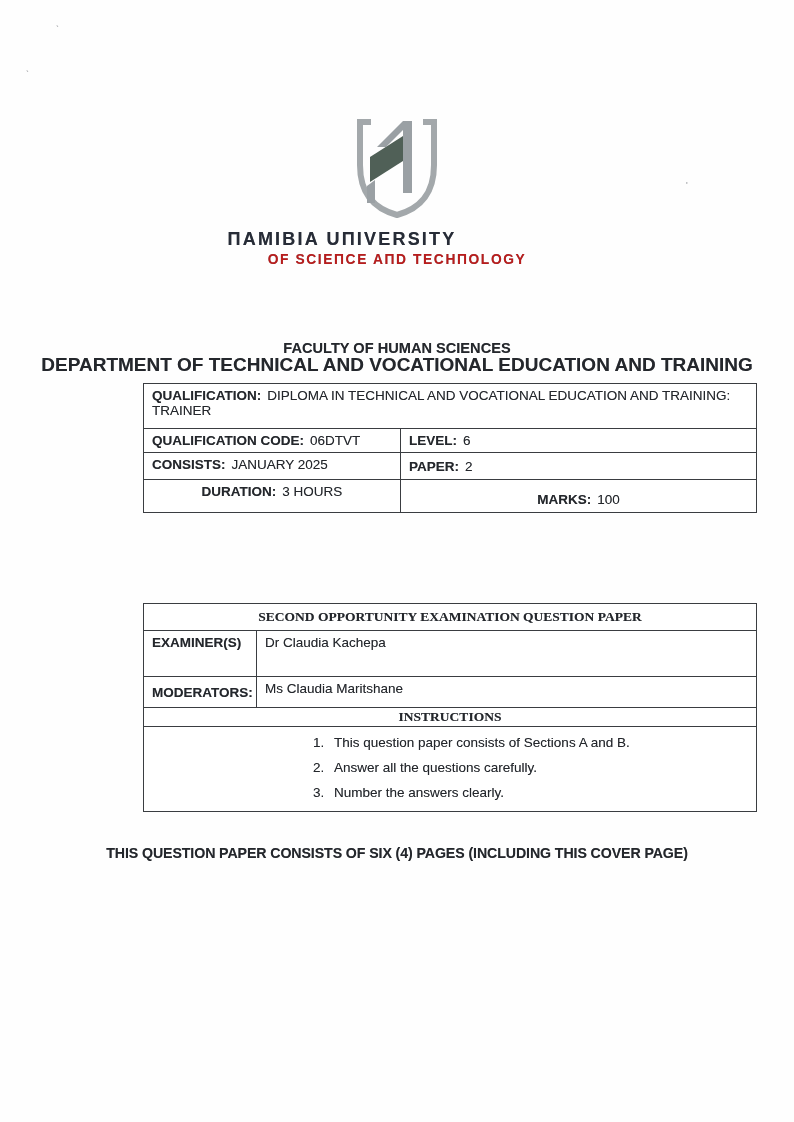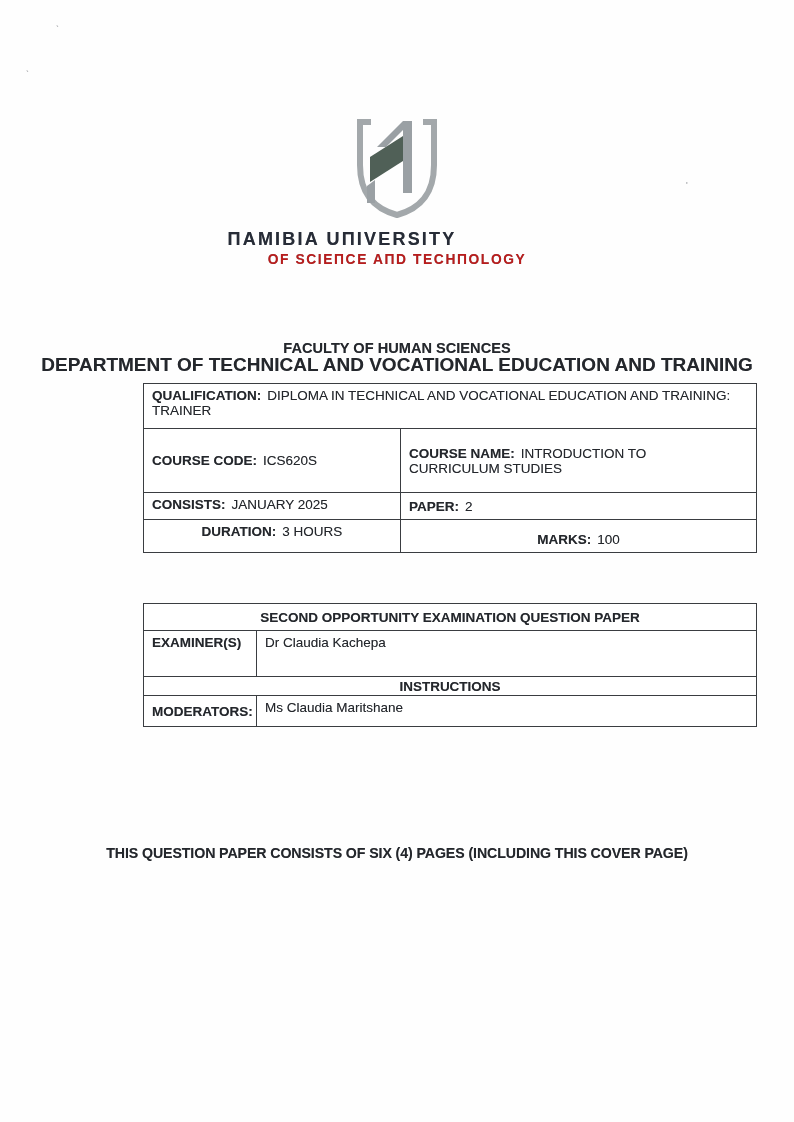--- a/index.html
+++ b/index.html
@@ -30,21 +30,21 @@
   }
   table{border-collapse:collapse;table-layout:fixed;position:absolute;left:99px;background:#fff;margin-left:44px;}
   td{border:1.6px solid #3a3d41;padding:2px 8px;font-size:13.5px;vertical-align:middle;overflow:hidden;}
   .t1{top:383px;width:613px;}
   .t2{top:603px;width:613px;}
   .lbl{font-weight:bold;margin-right:6px;}
   .val{font-weight:normal;}
   .vtop{vertical-align:top;padding-top:4px;}
   .vbot{vertical-align:bottom;padding-bottom:5px;}
   .center{text-align:center;}
-  .bold{font-weight:bold;}
+  .bold{font-weight:bold;font-family:Liberation Serif, serif;}
   .prWide{padding-right:52px;}
   .t2 ol{margin:0;padding:3px 0 0 176px;}
   .t2 li{padding-left:6px;margin:0 0 6.5px 0;line-height:18.5px;font-size:13.5px;}
   .footer{
     position:absolute;left:0;top:845px;width:794px;text-align:center;
     font-size:14.2px;font-weight:bold;letter-spacing:-0.1px;
   }
   .doc-text{text-shadow:0 0 .4px rgba(36,39,44,.4);}
 </style>
 </head>
@@ -76,26 +76,26 @@
     <colgroup>
         <col style="width:257px">
         <col style="width:356px">
       </colgroup>
     <tbody>
       <tr style="height:45px;">
         <td colspan="2" class="vtop doc-text">
           <span class="lbl">QUALIFICATION:</span><span class="val">DIPLOMA IN TECHNICAL AND VOCATIONAL EDUCATION AND TRAINING: TRAINER</span>
         </td>
       </tr>
-      <tr style="height:64px;">
+      <tr style="height:24px;">
         <td class="doc-text">
-          <span class="lbl">COURSE CODE:</span><span class="val">ICS620S</span>
+          <span class="lbl">QUALIFICATION CODE:</span><span class="val">06DTVT</span>
         </td>
-        <td class="prWide doc-text">
-          <span class="lbl">COURSE NAME:</span><span class="val">INTRODUCTION TO CURRICULUM STUDIES</span>
+        <td class="doc-text">
+          <span class="lbl">LEVEL:</span><span class="val">6</span>
         </td>
       </tr>
       <tr style="height:27px;">
         <td class="vtop doc-text">
           <span class="lbl">CONSISTS:</span><span class="val">JANUARY 2025</span>
         </td>
         <td class="vbot doc-text">
           <span class="lbl">PAPER:</span><span class="val">2</span>
         </td>
       </tr>
@@ -120,29 +120,38 @@
         <td colspan="2" class="center bold doc-text">SECOND OPPORTUNITY EXAMINATION QUESTION PAPER</td>
       </tr>
       <tr style="height:46px;">
         <td class="vtop doc-text">
           <span class="lbl">EXAMINER(S)</span>
         </td>
         <td class="vtop doc-text">
           <span class="val">Dr Claudia Kachepa</span>
         </td>
       </tr>
-      <tr style="height:19px;">
-        <td colspan="2" class="center bold doc-text" style="padding:0 8px;">INSTRUCTIONS</td>
-      </tr>
       <tr style="height:31px;">
         <td class="doc-text">
           <span class="lbl">MODERATORS:</span>
         </td>
         <td class="vtop doc-text">
           <span class="val">Ms Claudia Maritshane</span>
+        </td>
+      </tr>
+      <tr style="height:19px;">
+        <td colspan="2" class="center bold doc-text" style="padding:0 8px;">INSTRUCTIONS</td>
+      </tr>
+      <tr style="height:66px;">
+        <td colspan="2" class="vtop">
+          <ol>
+            <li class="doc-text">This question paper consists of Sections A and B.</li>
+            <li class="doc-text">Answer all the questions carefully.</li>
+            <li class="doc-text">Number the answers clearly.</li>
+          </ol>
         </td>
       </tr>
     </tbody>
   </table>
 
   <div class="footer doc-text">THIS QUESTION PAPER CONSISTS OF SIX (4) PAGES (INCLUDING THIS COVER PAGE)</div>
 
 </div>
 
 </body></html>

